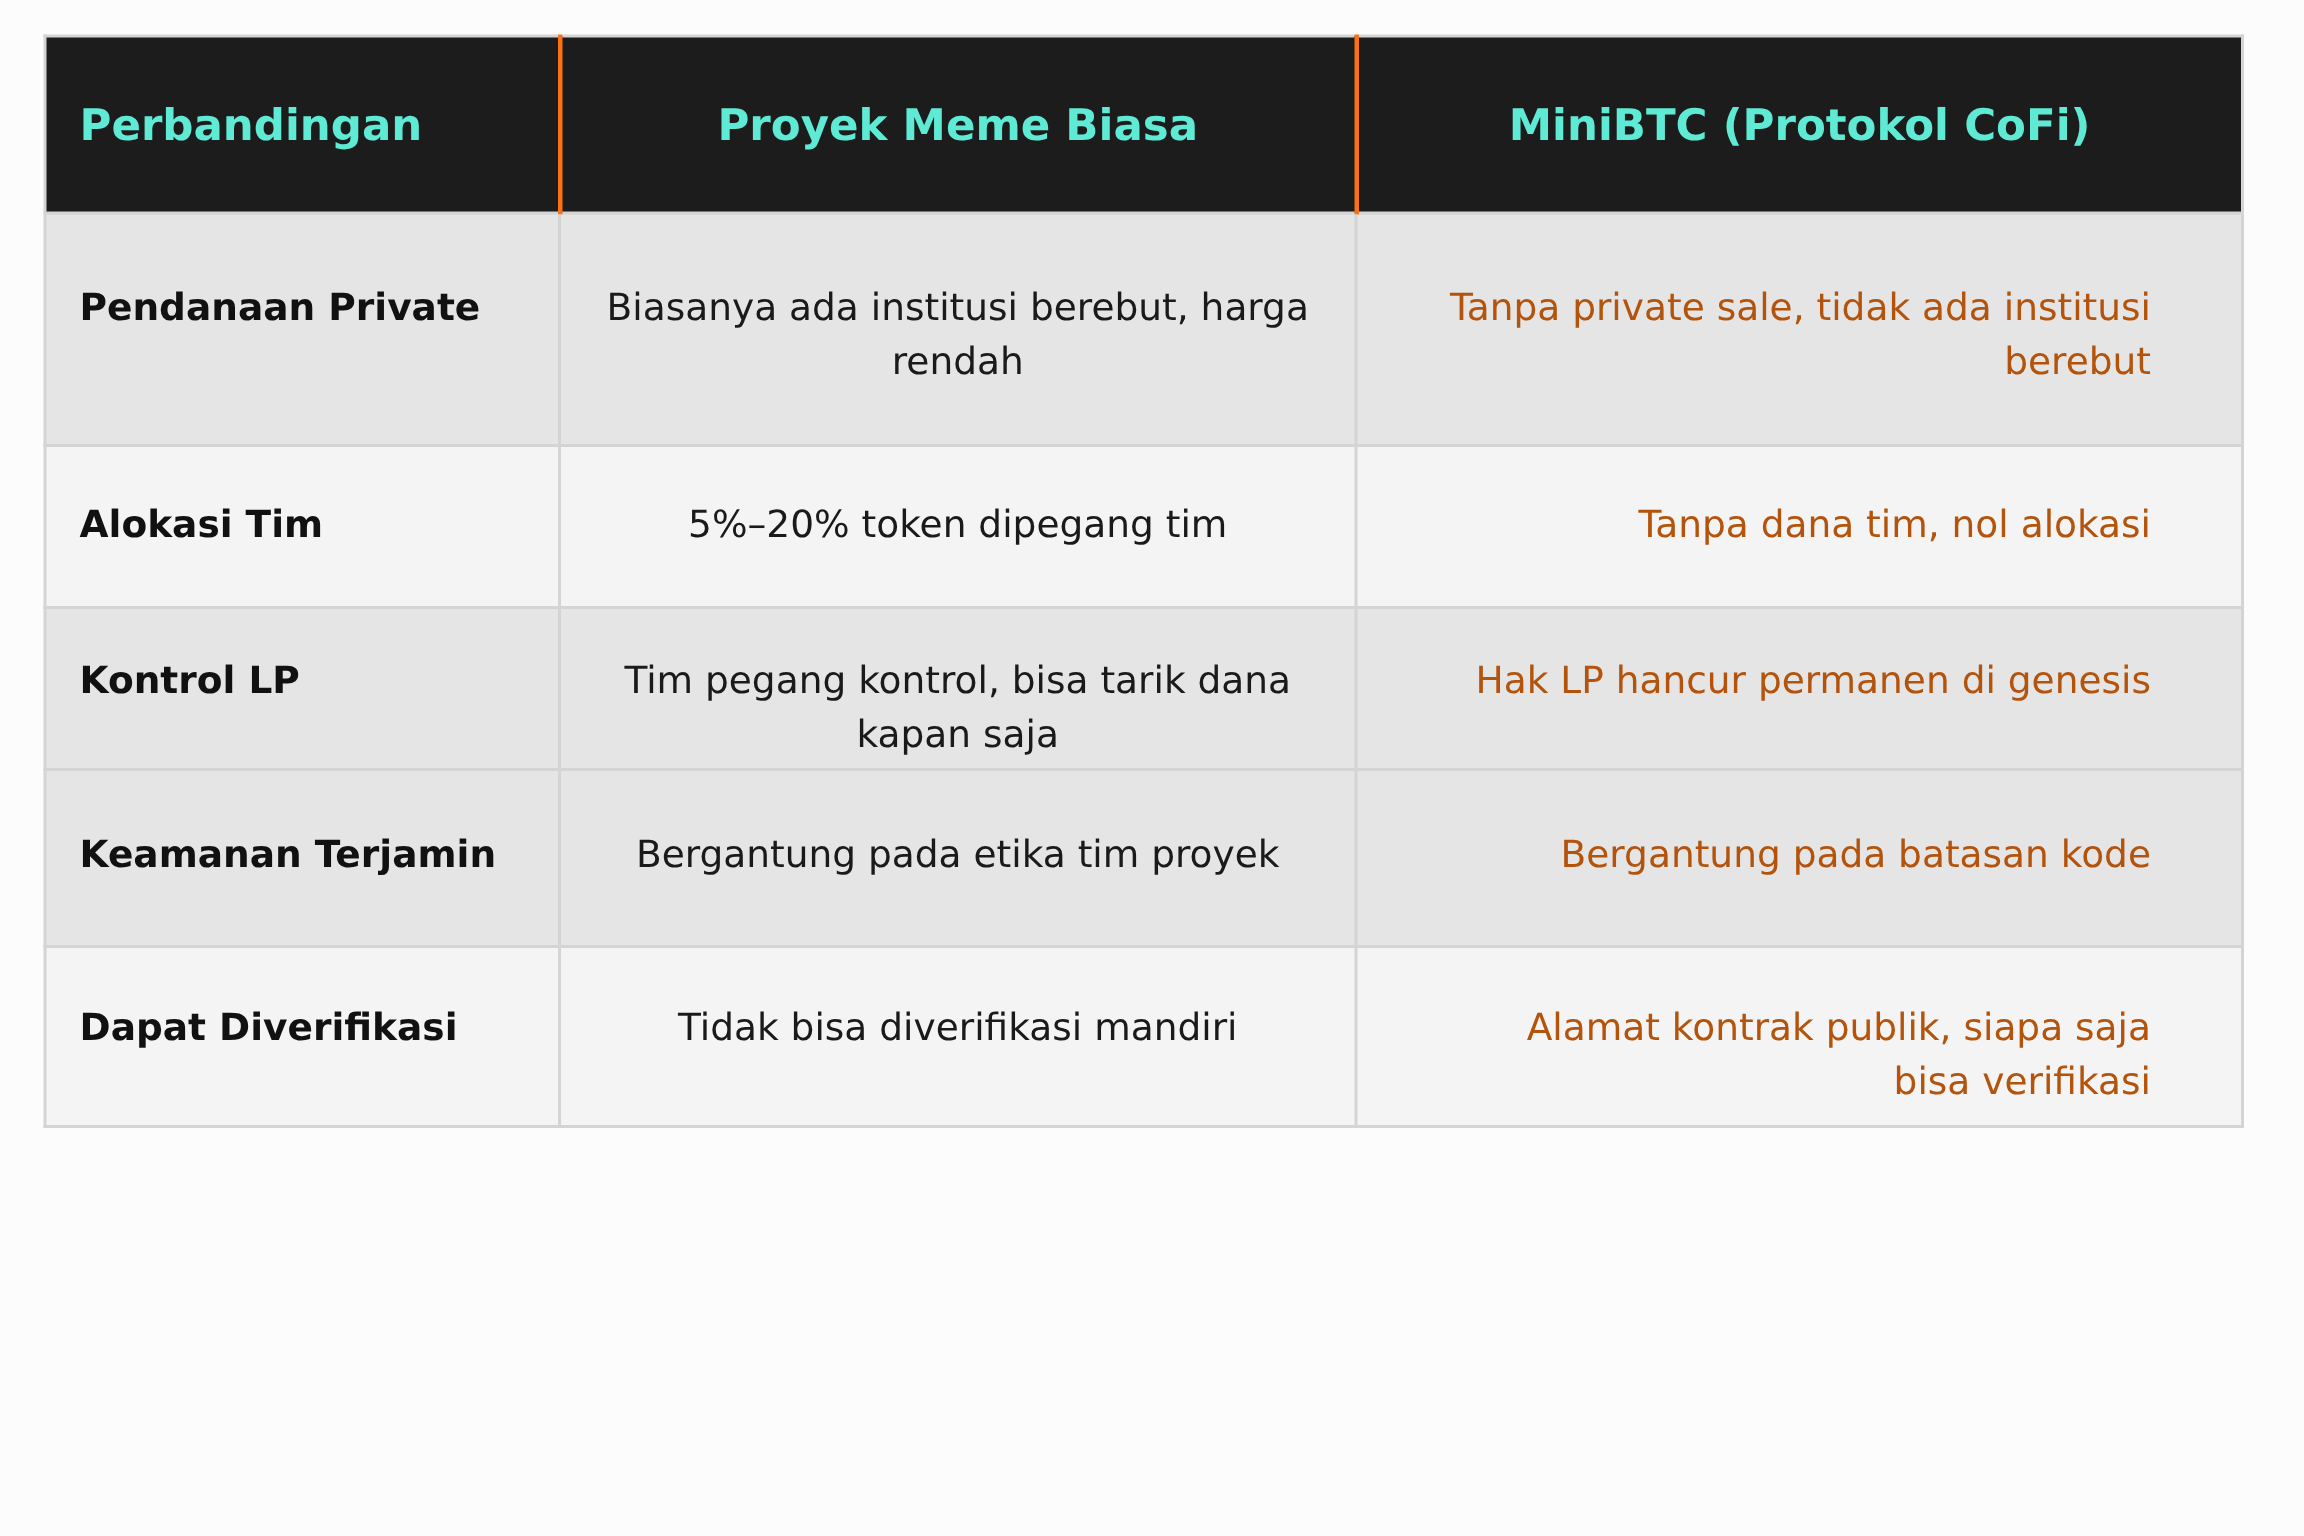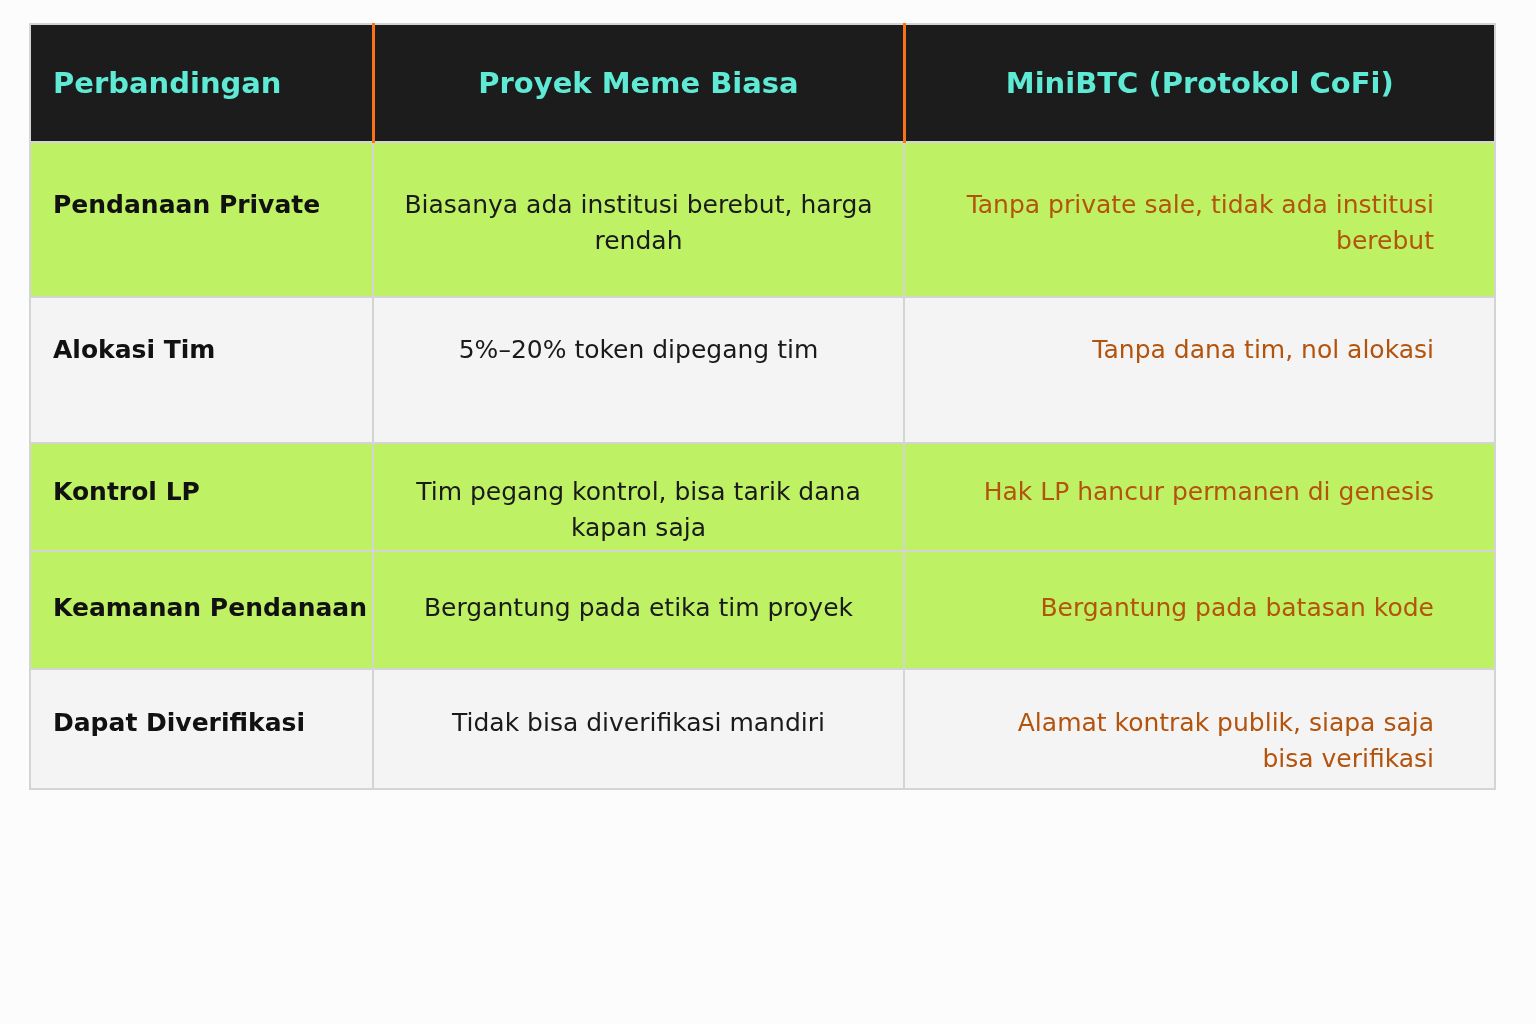--- a/index.html
+++ b/index.html
@@ -56,24 +56,24 @@
     }
     table.cmp tbody td.regular {
       text-align: center;
       padding: 2px 30px;
     }
     table.cmp tbody td.minibtc {
       text-align: right;
       color: #b4530c;
       padding: 0 60px;
     }
-    table.cmp tbody tr.odd td { background: #bef264; }
+    table.cmp tbody tr.odd td { background: #e5e5e5; }
     table.cmp tbody tr.even td { background: #f4f4f4; }
     tr.r1 td { height: 155px; padding-top: 44px !important; }
-    tr.r2 td { height: 146px; padding-top: 34px !important; }
+    tr.r2 td { height: 108px; padding-top: 34px !important; }
     tr.r3 td { height: 108px; padding-top: 30px !important; }
     tr.r4 td { height: 123px; padding-top: 28px !important; }
     tr.r5 td { height: 118px; padding-top: 38px !important; }
     tr.r6 td { height: 120px; padding-top: 35px !important; }
   </style>
 </head>
 <body>
 
 <div class="table-wrap">
   <table class="cmp">
@@ -99,21 +99,21 @@
         <td class="label">Alokasi Tim</td>
         <td class="regular">5%–20% token dipegang tim</td>
         <td class="minibtc">Tanpa dana tim, nol alokasi</td>
       </tr>
       <tr class="r3 odd">
         <td class="label">Kontrol LP</td>
         <td class="regular">Tim pegang kontrol, bisa tarik dana kapan saja</td>
         <td class="minibtc">Hak LP hancur permanen di genesis</td>
       </tr>
       <tr class="r5 odd">
-        <td class="label">Keamanan Pendanaan</td>
+        <td class="label">Keamanan Terjamin</td>
         <td class="regular">Bergantung pada etika tim proyek</td>
         <td class="minibtc">Bergantung pada batasan kode</td>
       </tr>
       <tr class="r6 even">
         <td class="label">Dapat Diverifikasi</td>
         <td class="regular">Tidak bisa diverifikasi mandiri</td>
         <td class="minibtc">Alamat kontrak publik, siapa saja bisa verifikasi</td>
       </tr>
     </tbody>
   </table>

